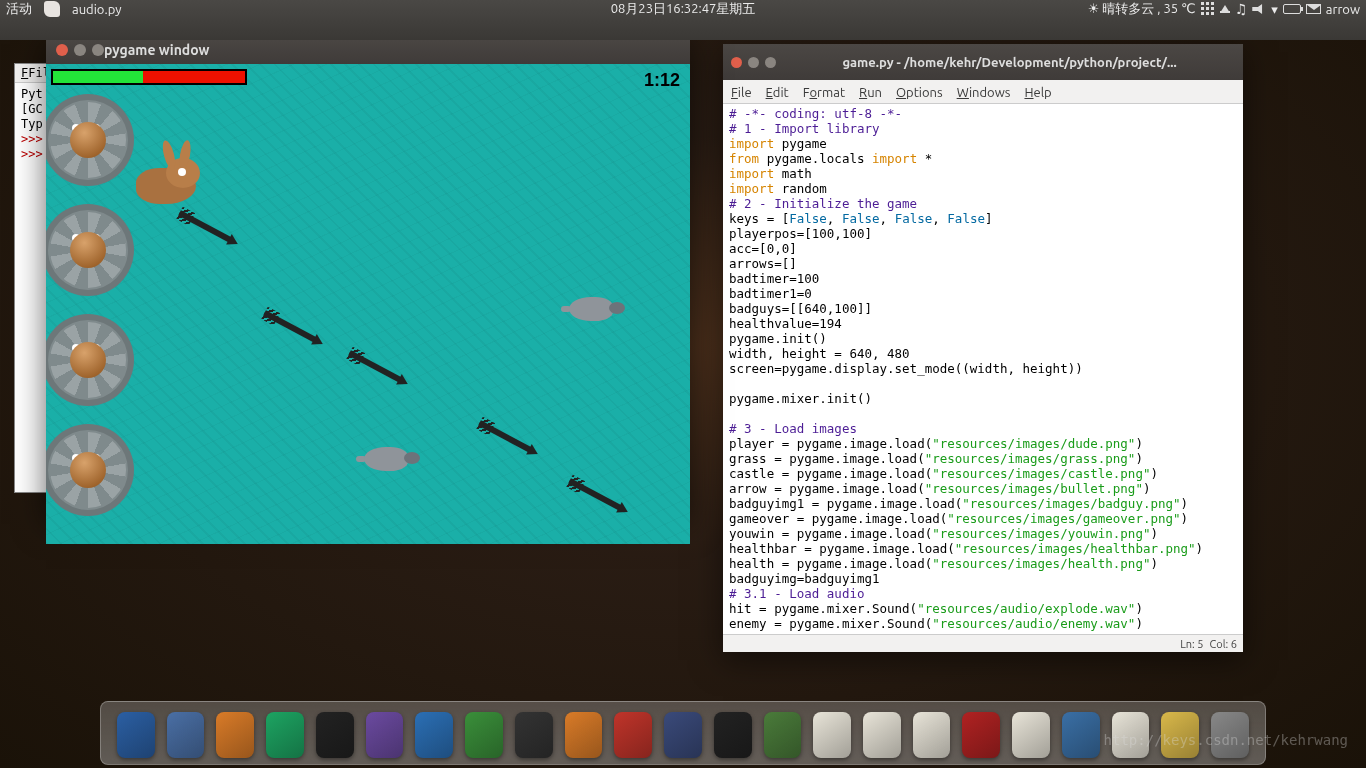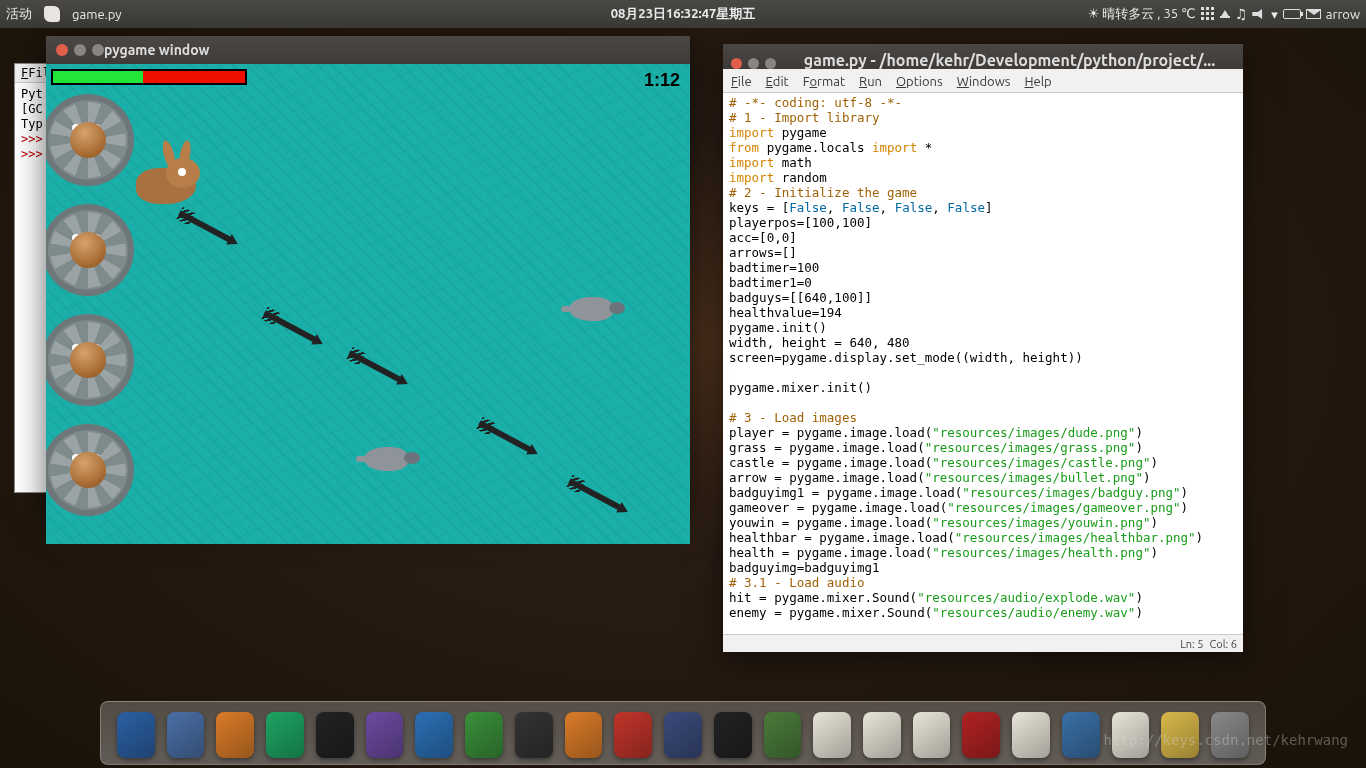--- a/index.html
+++ b/index.html
@@ -5,27 +5,27 @@
 * { margin: 0; padding: 0; box-sizing: border-box; }
 body {
   width: 1366px; height: 768px;
   background: #2a1f18;
   background-image: radial-gradient(ellipse at 50% 45%, rgba(180,100,40,0.25) 0%, rgba(40,25,15,0.5) 35%, #1a1208 100%);
   font-family: Ubuntu, "DejaVu Sans", sans-serif;
   overflow: hidden; position: relative;
 }
 
 .topbar {
-  position: absolute; top: 0; left: 0; right: 0; height: 28px;
+  position: absolute; top: 0; left: 0; right: 0; height: 40px;
   background: linear-gradient(#4a4845, #3a3835);
-  color: #eaeaea; font-size: 13px; display: flex; align-items: center;
+  color: #eaeaea; font-size: 13px; display: flex; align-items: flex-start;
   padding: 0 6px; z-index: 100;
 }
 .topbar .left-items { display: flex; gap: 12px; align-items: center; }
-.topbar .center { position: absolute; left: 50%; transform: translateX(-50%); font-weight: bold; }
+.topbar .center { position: absolute; left: 50%; transform: translateX(-50%); }
 .topbar .right-items { margin-left: auto; display: flex; gap: 5px; align-items: center; }
 .topbar .foot { width:16px;height:16px;background:#e8e4e0;border-radius:3px 6px 3px 6px; }
 .topbar .grid-icon { width:14px;height:14px;display:grid;grid-template-columns:repeat(3,3px);grid-template-rows:repeat(3,3px);gap:2px;}
 .topbar .grid-icon i{background:#ddd;}
 .topbar .tri{width:0;height:0;border-left:5px solid transparent;border-right:5px solid transparent;border-bottom:8px solid #ddd; position:relative;}
 .topbar .tri::after{content:"";position:absolute;left:-5px;top:6px;width:10px;height:2px;background:#ddd;}
 .topbar .music{font-size:14px;}
 .topbar .vol{width:14px;height:10px;background:#ddd;clip-path:polygon(0 30%,40% 30%,70% 0,70% 100%,40% 70%,0 70%);}
 .topbar .batt{width:18px;height:10px;border:1.5px solid #ddd;border-radius:2px;position:relative;}
 .topbar .batt::after{content:"";position:absolute;right:-3px;top:2px;width:2px;height:4px;background:#ddd;}
@@ -83,45 +83,45 @@
 .badguy{position:absolute;width:60px;height:30px;}
 .badguy .body{width:44px;height:24px;background:#8f949a;border-radius:50% 40% 40% 50%;position:absolute;left:8px;top:3px;}
 .badguy .nose{width:16px;height:12px;background:#6d737a;border-radius:50%;position:absolute;right:-4px;top:8px;}
 .badguy .tail{width:10px;height:6px;background:#8f949a;position:absolute;left:0;top:12px;border-radius:3px;}
 
 .editor{
   position:absolute; left:723px; top:44px; width:520px; height:608px;
   background:#fff; z-index:15; box-shadow:0 8px 30px rgba(0,0,0,0.5);
   display:flex; flex-direction:column;
 }
-.editor .titlebar{height:25px;background:linear-gradient(#4b4744,#3f3b39);display:flex;align-items:flex-end;color:#ddd;font-weight:bold;font-size:16px;}
+.editor .titlebar{height:36px;background:linear-gradient(#4b4744,#3f3b39);display:flex;align-items:center;color:#ddd;font-weight:bold;font-size:13px;}
 .editor .dots{display:flex;gap:6px;padding-left:8px;}
 .editor .dot{width:11px;height:11px;border-radius:50%;}
 .editor .title{flex:1;text-align:center;}
 .editor .menubar{height:24px;background:#f2f1f0;border-bottom:1px solid #ccc;display:flex;gap:14px;padding:0 8px;align-items:center;font-size:13px;color:#3a3a3a;}
 .editor .menubar span u{text-decoration:underline;}
 .editor .code{flex:1;overflow:hidden;padding:2px 6px;font-family:"DejaVu Sans Mono",monospace;font-size:12.5px;line-height:15px;color:#000;white-space:pre;}
-.editor .code .cm{color:#a16207;} .editor .code .kw{color:#d68400;} .editor .code .st{color:#1a9c1a;} .editor .code .fn{color:#0369a1;}
+.editor .code .cm{color:#4c1d95;} .editor .code .kw{color:#d68400;} .editor .code .st{color:#1a9c1a;} .editor .code .fn{color:#0369a1;}
 .editor .status{height:18px;background:#f2f1f0;border-top:1px solid #ccc;font-size:11px;color:#444;display:flex;justify-content:flex-end;padding:0 6px;align-items:center;gap:6px;}
 
 .dock{position:absolute;left:100px;right:100px;bottom:3px;height:64px;
   background:linear-gradient(rgba(240,240,240,0.25),rgba(200,200,200,0.4));
   border:1px solid rgba(255,255,255,0.25);border-radius:8px;z-index:50;
   display:flex;gap:12px;align-items:flex-end;padding:4px 16px 6px;}
 .dock .icon{width:46px;height:46px;border-radius:8px;box-shadow:0 2px 4px rgba(0,0,0,0.4);}
 .watermark{position:absolute;right:18px;bottom:20px;color:rgba(220,220,220,0.35);font-size:14px;z-index:60;font-family:monospace;}
 </style>
 </head>
 <body>
 
 <div class="topbar">
   <div class="left-items">
     <span>活动</span>
     <div class="foot"></div>
-    <span>game.py</span>
+    <span>audio.py</span>
   </div>
   <div class="center">08月23日16:32:47星期五</div>
   <div class="right-items">
     <span>☀ <span>晴转多云 , 35 ℃</span></span>
     <div class="grid-icon">
         <i></i>
         <i></i>
         <i></i>
         <i></i>
         <i></i>

